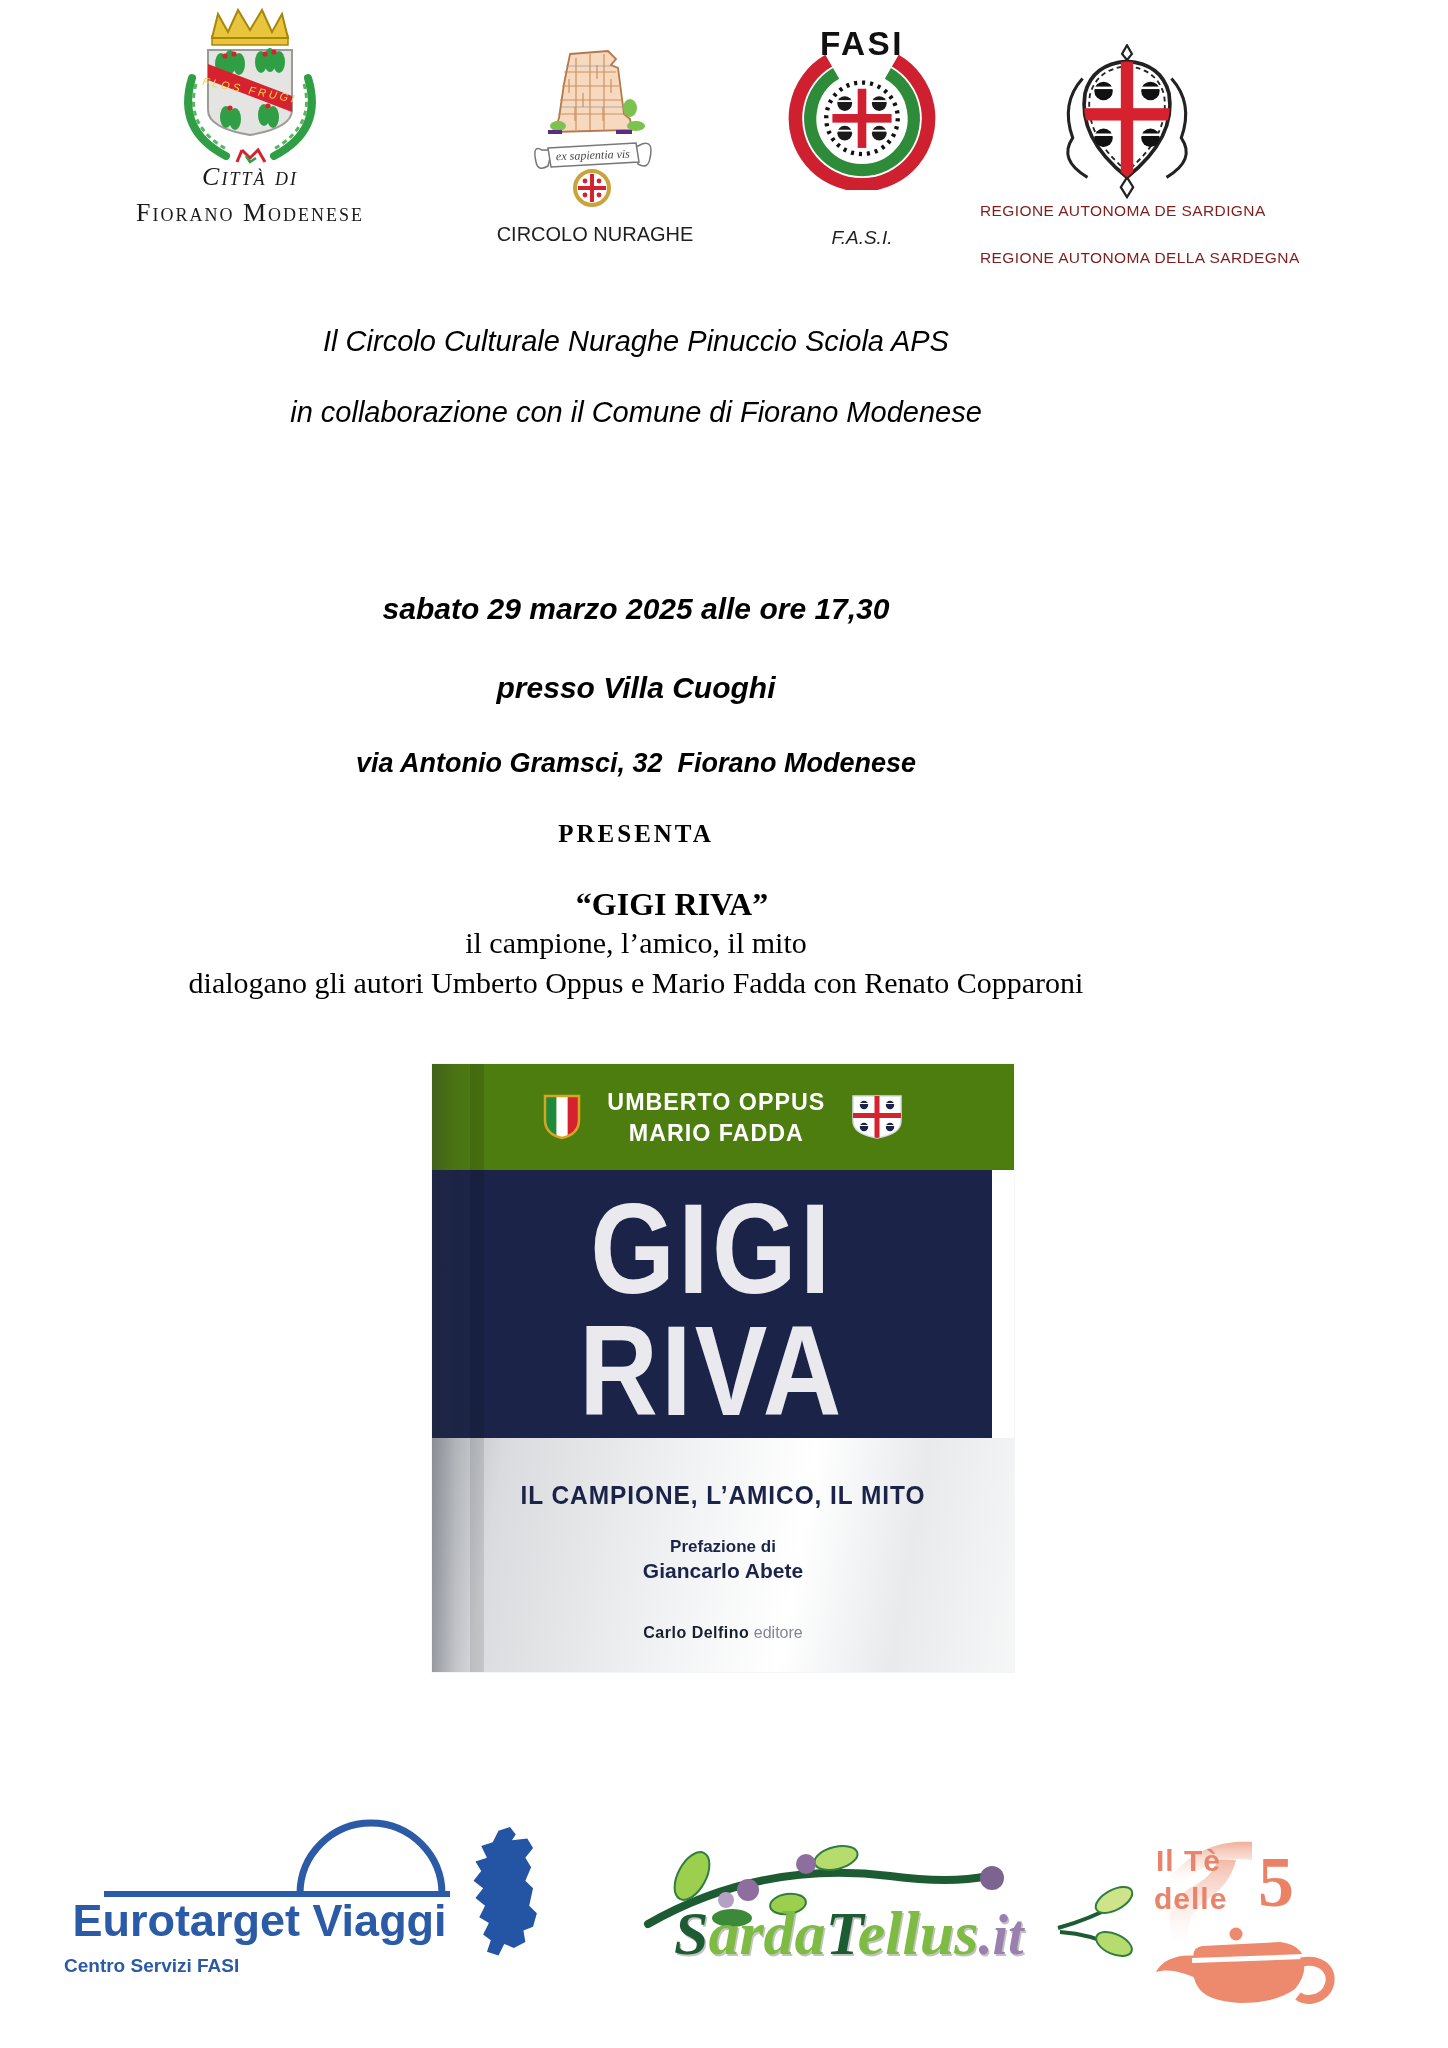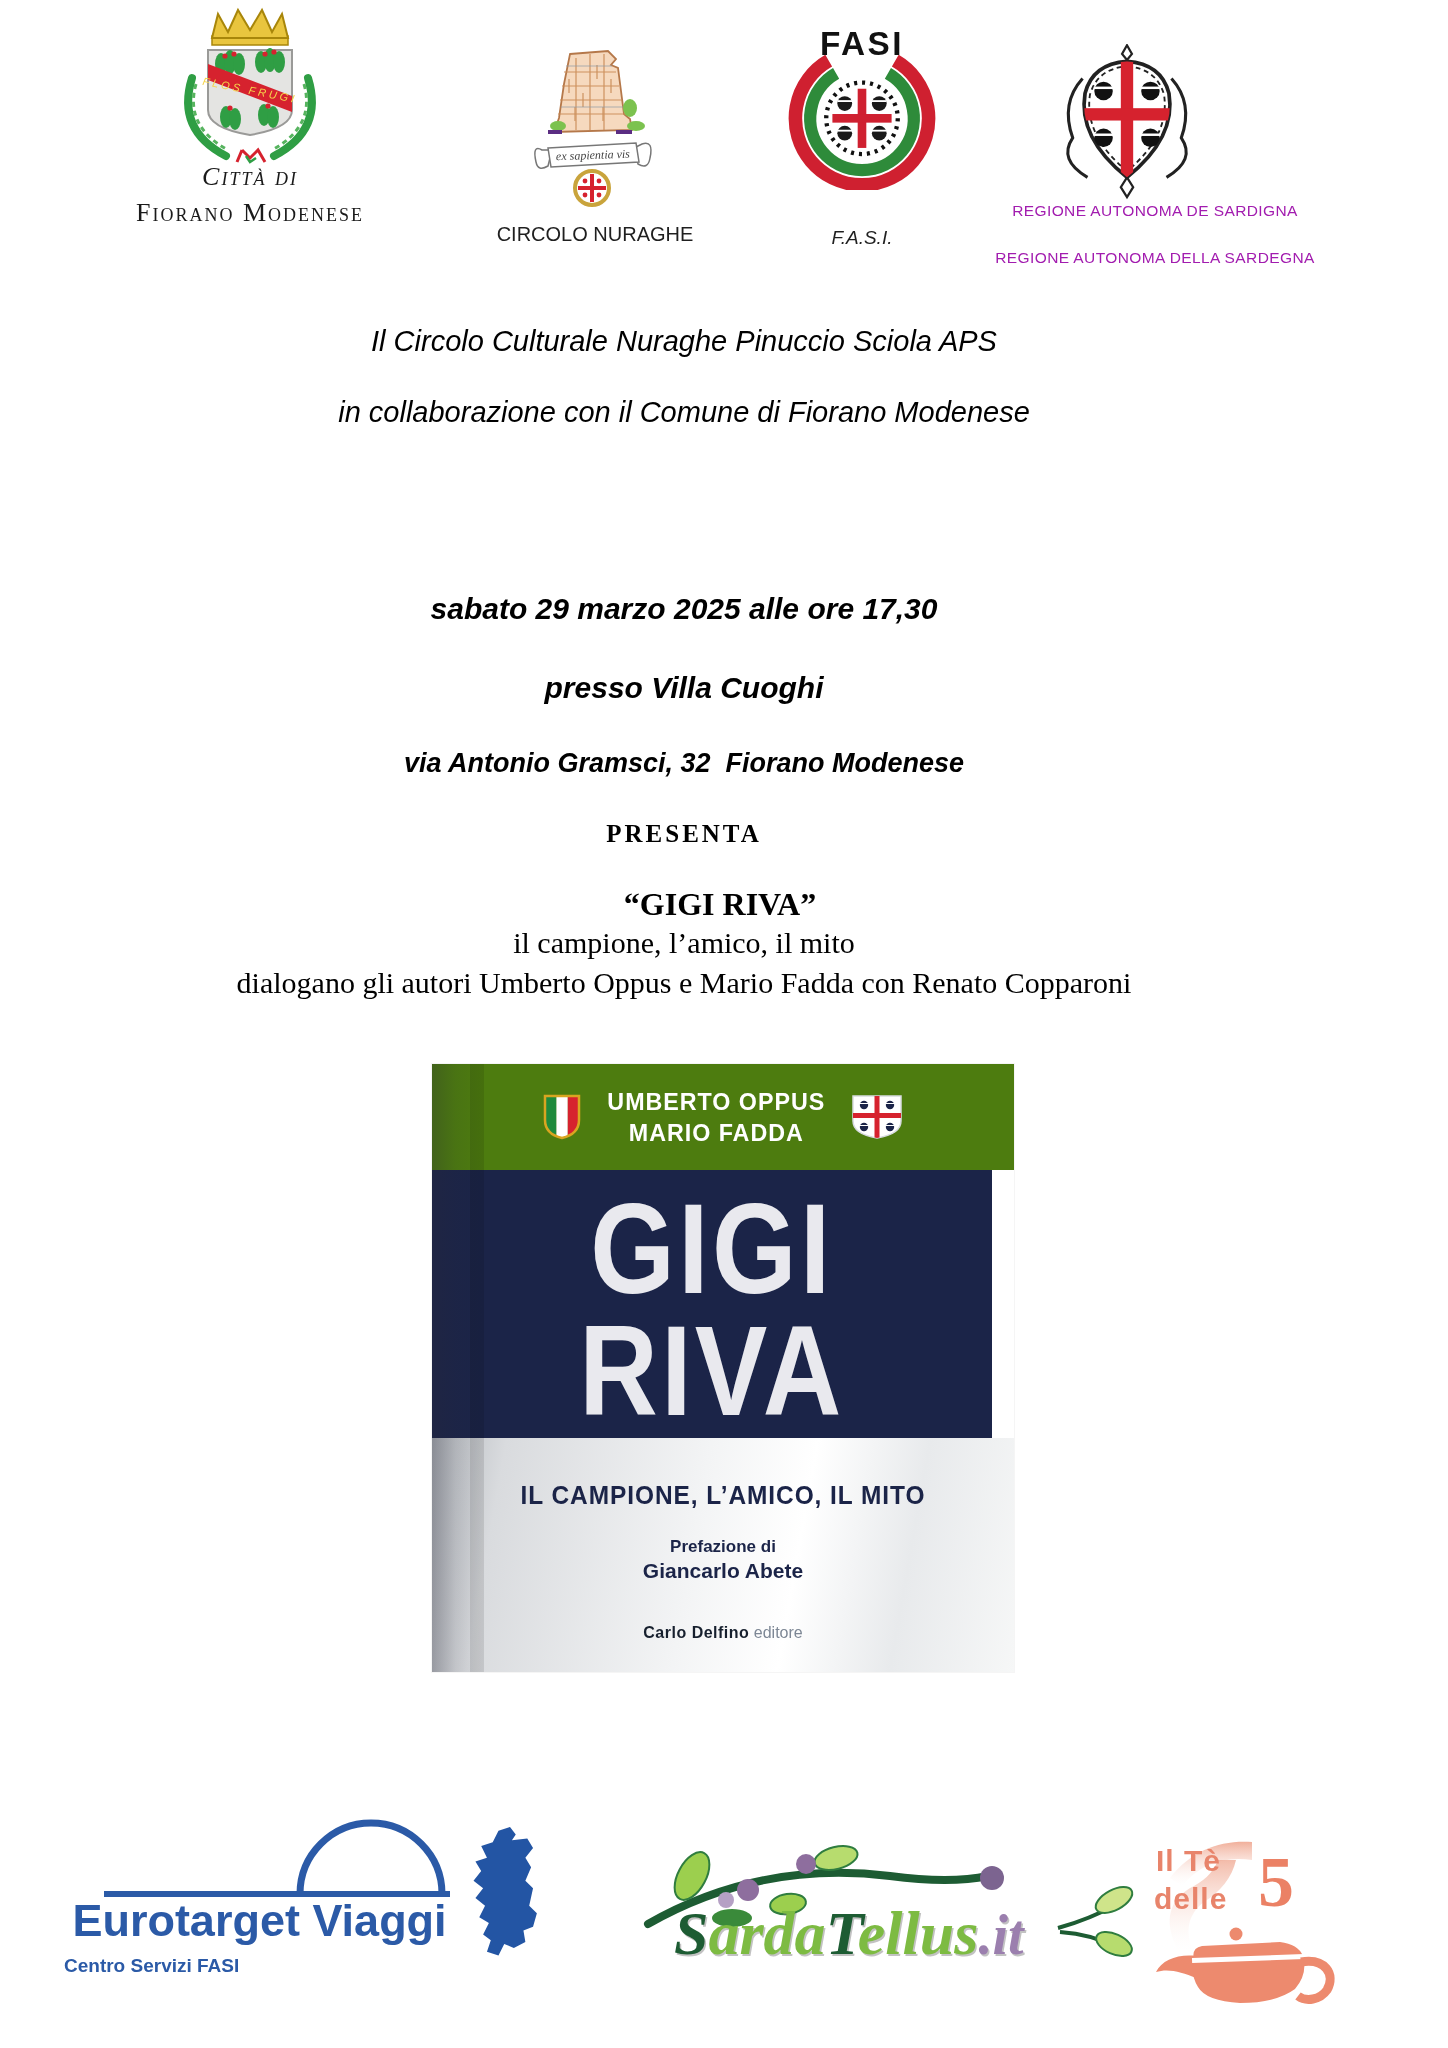--- a/index.html
+++ b/index.html
@@ -1,27 +1,27 @@
 <!DOCTYPE html>
 <html><head>
 <meta charset="utf-8">
 <style>
   html,body { margin:0; padding:0; background:#ffffff; }
   .page {
     position:relative; width:1448px; height:2048px; background:#ffffff;
     font-family:"Liberation Sans","DejaVu Sans",sans-serif; overflow:hidden; color:#000;
   }
   .abs { position:absolute; }
-  .cline { position:absolute; left:0; width:1272px; text-align:center;margin-left:48px; }
+  .cline { position:absolute; left:0; width:1272px; text-align:center; }
 
   
   .fiorano-caption { font-family:"Liberation Serif","DejaVu Serif",serif; font-variant:small-caps;
     font-size:26px; letter-spacing:2px; color:#1a1a1a; text-align:center; line-height:26px; }
   .logo-caption { font-size:20px; color:#1f1f1f; text-align:center; }
-  .regione-caption { font-size:15.5px; color:#a21caf; text-align:center; letter-spacing:0.4px; }
+  .regione-caption { font-size:15.5px; color:#7f1d1d; letter-spacing:0.4px; }
 
   
   .intro-italic { font-style:italic; font-size:29px; }
   .intro-bold { font-style:italic; font-weight:bold; font-size:30px; }
   .intro-address { font-style:italic; font-weight:bold; font-size:27px; white-space:pre-wrap; }
   .presenta { font-family:"Liberation Serif","DejaVu Serif",serif; font-weight:bold; font-size:25px; letter-spacing:3px; }
   .event-title { font-family:"Liberation Serif","DejaVu Serif",serif; font-weight:bold; font-size:32px; }
   .event-serif { font-family:"Liberation Serif","DejaVu Serif",serif; font-size:30px; }
 
   

